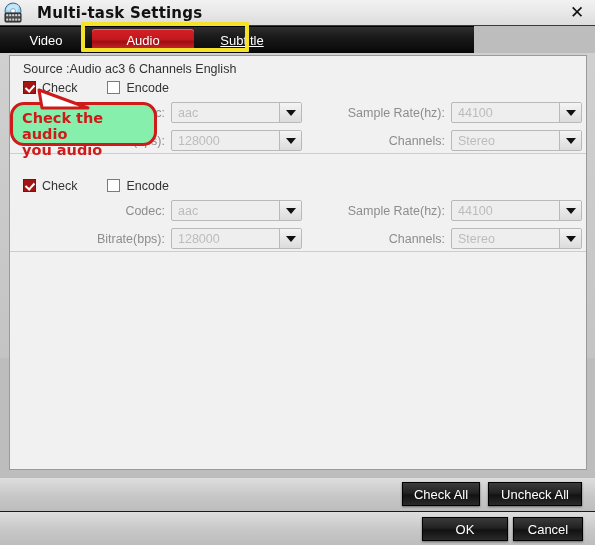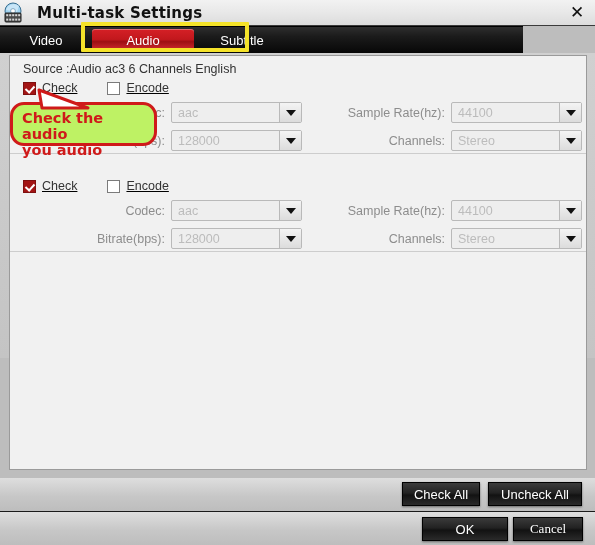--- a/index.html
+++ b/index.html
@@ -27,38 +27,38 @@
   }
   .close-btn{
     position:absolute;right:0;top:0;width:36px;height:25px;
     display:flex;align-items:center;justify-content:center;
     font-size:17px;font-weight:bold;color:#111;cursor:pointer;
     font-family:"DejaVu Sans",sans-serif;line-height:1;
   }
 
   
   .tabbar{
-    position:absolute;left:0;top:26px;width:523px;height:27px;
+    position:absolute;left:0;top:26px;width:474px;height:27px;
     background:linear-gradient(to bottom,#2e2e2e 0%,#1b1b1b 35%,#060606 100%);
     border-top:1px solid #000;border-bottom:1px solid #000;
     display:flex;align-items:stretch;
   }
   .tab{
     display:flex;align-items:center;justify-content:center;
     color:#ffffff;font-size:13px;cursor:pointer;
     padding:0 6px;
   }
   .tab.t-video{width:80px;}
   .tab.t-audio{
     width:90px;margin:2px 0 2px 0;border-radius:3px;
     background:linear-gradient(to bottom,#d52026 0%,#c2181d 45%,#9e0f13 55%,#d93035 100%);
     box-shadow:inset 0 1px 0 rgba(255,255,255,.35);
     font-weight:normal;
   }
-  .tab.t-subtitle{width:84px;}
+  .tab.t-subtitle{width:84px;text-decoration:underline;}
 
   
   .yellow-box{
     position:absolute;left:81px;top:22px;width:168px;height:30px;
     border:4px solid #f5e32a;border-radius:1px;
     box-sizing:border-box;pointer-events:none;z-index:6;
   }
 
   
   .body-area{
@@ -72,21 +72,21 @@
   }
 
   .track{
     position:relative;height:98px;box-sizing:border-box;
     border-bottom:1px solid #cdcdcd;
     background:#f1f1f1;
   }
   .track .srcline{
     position:absolute;left:13px;top:6px;font-size:12.5px;color:#333;white-space:nowrap;
   }
-  .checkrow{position:absolute;left:13px;top:25px;display:flex;align-items:flex-end;text-decoration:underline;}
+  .checkrow{position:absolute;left:13px;top:25px;display:flex;align-items:flex-start;}
   .cb{
     width:13px;height:13px;box-sizing:border-box;display:inline-block;position:relative;
     border:1px solid #7b7b7b;background:#ffffff;cursor:pointer;
   }
   .cb.checked{
     background:#a31515;border:1px solid #7e1010;
   }
   .cb.checked:after{
     content:"";position:absolute;left:3px;top:1px;width:4px;height:7px;
     border:solid #ffffff;border-width:0 2px 2px 0;transform:rotate(42deg);
@@ -113,21 +113,21 @@
     display:flex;align-items:center;justify-content:center;cursor:pointer;
   }
   .combo .arrow i{
     display:block;width:0;height:0;border-left:5px solid transparent;
     border-right:5px solid transparent;border-top:6px solid #111;
   }
 
   
   .callout{
     position:absolute;left:10px;top:102px;width:147px;height:44px;z-index:8;
-    background:#bef264;border:3px solid #cf1a1a;border-radius:14px;
+    background:#86efac;border:3px solid #cf1a1a;border-radius:14px;
     box-sizing:border-box;
     padding-left:42px;
   }
   .callout .ctext{
     position:absolute;left:9px;top:5px;right:4px;
     font-size:14.5px;font-weight:bold;color:#cf1a1a;line-height:16px;
     font-family:"DejaVu Sans","Liberation Sans",sans-serif;
   }
   .callout-tail{
     position:absolute;left:36px;top:88px;width:60px;height:24px;z-index:9;
@@ -146,21 +146,21 @@
   .btn{
     position:absolute;height:24px;box-sizing:border-box;border-radius:0;
     background:linear-gradient(to bottom,#3b3b3b 0%,#222222 45%,#121212 55%,#2a2a2a 100%);
     color:#ffffff;font-size:13px;display:flex;align-items:center;justify-content:center;
     cursor:pointer;border:1px solid #000;
     box-shadow:0 1px 2px rgba(0,0,0,.45);
   }
   .btn-checkall{left:402px;top:482px;width:78px;}
   .btn-uncheckall{left:488px;top:482px;width:94px;}
   .btn-ok{left:422px;top:517px;width:86px;}
-  .btn-cancel{left:513px;top:517px;width:70px;font-family:Liberation Serif, serif;}
+  .btn-cancel{left:513px;top:517px;width:70px;}
 </style>
 </head>
 <body>
 
 <div class="app">
 
   <div class="titlebar">
     <div class="title-icon">
       <svg width="22" height="22" viewBox="0 0 22 22">
         <circle cx="10" cy="9" r="8" fill="#9fd2ef" stroke="#3a6e90" stroke-width="1"></circle>

